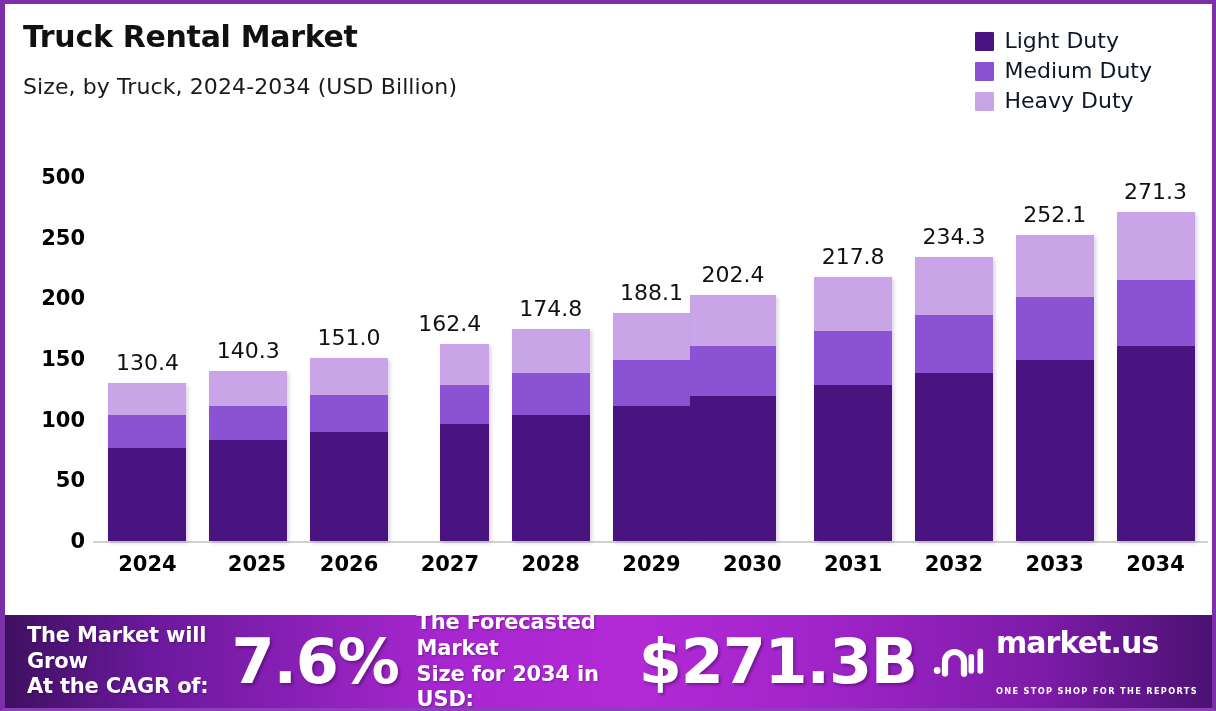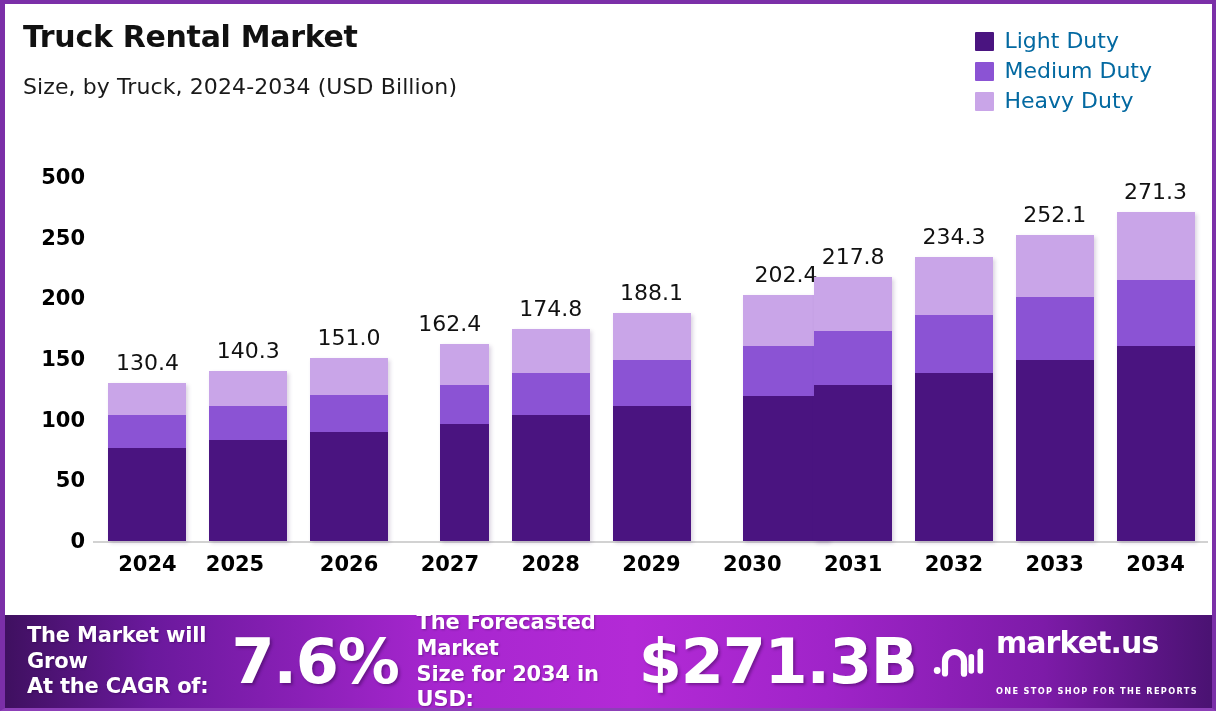--- a/index.html
+++ b/index.html
@@ -62,21 +62,21 @@
     gap: 11px;
   }
   .legend-swatch {
     width: 19px;
     height: 19px;
     flex: 0 0 auto;
     border-radius: 1px;
   }
   .legend-label {
     font-size: 22px;
-    color: #0369a1;
+    color: #0f172a;
     white-space: nowrap;
     line-height: 1;
   }
 
   
   .plot-area {
     position: absolute;
     left: 0;
     top: 150px;
     width: 1207px;
@@ -307,21 +307,21 @@
           </div>
         </div>
         <div class="bar-group" style="left: 515.5px; width: 78px;">
           <div class="bar-value" style="bottom: 236.228px;">188.1</div>
           <div class="bar-stack">
             <div class="seg" style="height: 46.8347px; background: rgb(201, 165, 232);"></div>
             <div class="seg" style="height: 46.1067px; background: rgb(139, 83, 212);"></div>
             <div class="seg" style="height: 135.287px; background: rgb(74, 20, 128);"></div>
           </div>
         </div>
-        <div class="bar-group" style="left: 646px; width: 86px;">
+        <div class="bar-group" style="left: 593px; width: 86px;">
           <div class="bar-value" style="bottom: 253.579px;">202.4</div>
           <div class="bar-stack">
             <div class="seg" style="height: 50.8387px; background: rgb(201, 165, 232);"></div>
             <div class="seg" style="height: 49.7467px; background: rgb(139, 83, 212);"></div>
             <div class="seg" style="height: 144.993px; background: rgb(74, 20, 128);"></div>
           </div>
         </div>
         <div class="bar-group" style="left: 717.136px; width: 78px;">
           <div class="bar-value" style="bottom: 272.264px;">217.8</div>
           <div class="bar-stack">
@@ -350,21 +350,21 @@
           <div class="bar-value" style="bottom: 337.177px;">271.3</div>
           <div class="bar-stack">
             <div class="seg" style="height: 67.704px; background: rgb(201, 165, 232);"></div>
             <div class="seg" style="height: 66.7333px; background: rgb(139, 83, 212);"></div>
             <div class="seg" style="height: 194.74px; background: rgb(74, 20, 128);"></div>
           </div>
         </div>
       </div>
     <div class="x-axis" id="x-axis">
         <div class="x-label" style="left: 50.4091px;">2024</div>
-        <div class="x-label" style="left: 138px;">2025</div>
+        <div class="x-label" style="left: 160px;">2025</div>
         <div class="x-label" style="left: 252.045px;">2026</div>
         <div class="x-label" style="left: 352.864px;">2027</div>
         <div class="x-label" style="left: 453.682px;">2028</div>
         <div class="x-label" style="left: 554.5px;">2029</div>
         <div class="x-label" style="left: 655.318px;">2030</div>
         <div class="x-label" style="left: 756.136px;">2031</div>
         <div class="x-label" style="left: 856.955px;">2032</div>
         <div class="x-label" style="left: 957.773px;">2033</div>
         <div class="x-label" style="left: 1058.59px;">2034</div>
       </div>

